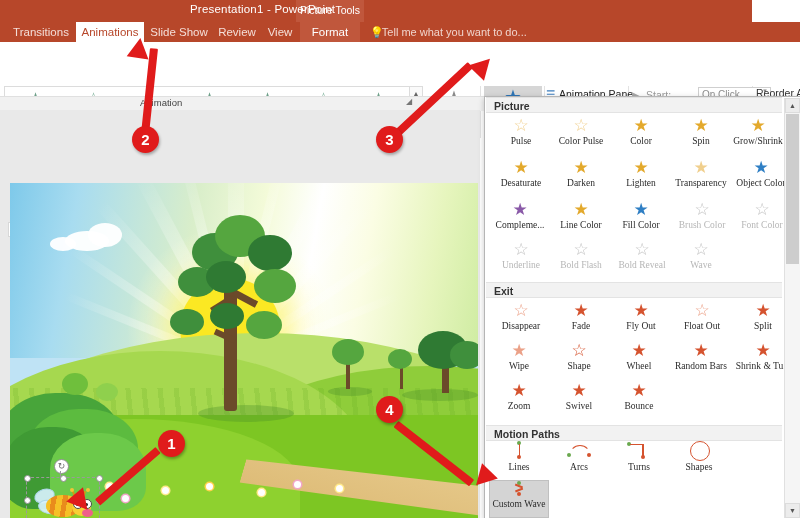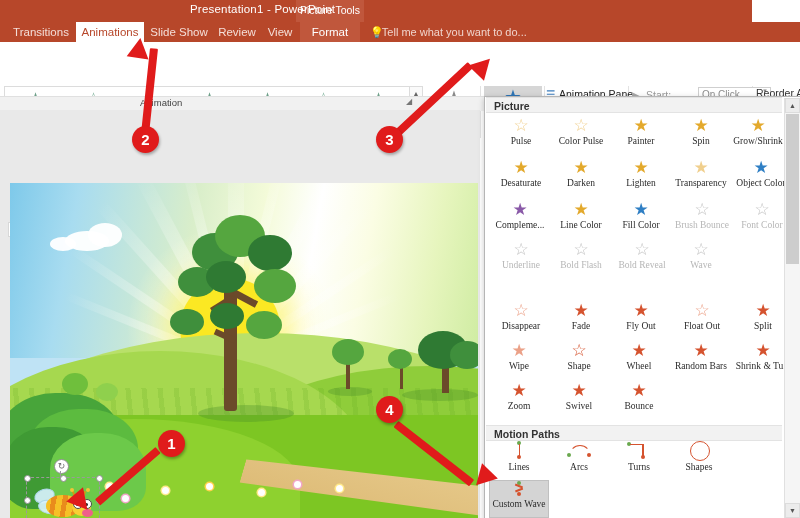--- a/index.html
+++ b/index.html
@@ -443,21 +443,21 @@
   <div class="eff" style="left:6px;top:19px">
       <span class="glyph gold-l">☆</span>
       <span class="cap">Pulse</span>
     </div>
   <div class="eff" style="left:66px;top:19px">
       <span class="glyph gold-l">☆</span>
       <span class="cap">Color Pulse</span>
     </div>
   <div class="eff" style="left:126px;top:19px">
       <span class="glyph gold">★</span>
-      <span class="cap">Painter</span>
+      <span class="cap">Color</span>
     </div>
   <div class="eff" style="left:186px;top:19px">
       <span class="glyph gold">★</span>
       <span class="cap">Spin</span>
     </div>
   <div class="eff" style="left:240px;top:19px;width:66px">
       <span class="glyph gold">★</span>
       <span class="cap">Grow/Shrink</span>
     </div>
 
@@ -489,21 +489,21 @@
   <div class="eff" style="left:66px;top:103px">
       <span class="glyph gold">★</span>
       <span class="cap">Line Color</span>
     </div>
   <div class="eff" style="left:126px;top:103px">
       <span class="glyph blue">★</span>
       <span class="cap">Fill Color</span>
     </div>
   <div class="eff dim" style="left:184px;top:103px;width:66px">
       <span class="glyph gray">☆</span>
-      <span class="cap">Brush Bounce</span>
+      <span class="cap">Brush Color</span>
     </div>
   <div class="eff dim" style="left:246px;top:103px;width:62px">
       <span class="glyph gray">☆</span>
       <span class="cap">Font Color</span>
     </div>
 
   <div class="eff dim" style="left:6px;top:143px">
       <span class="glyph gray">☆</span>
       <span class="cap">Underline</span>
     </div>
@@ -513,20 +513,21 @@
     </div>
   <div class="eff dim" style="left:124px;top:143px;width:66px">
       <span class="glyph gray">☆</span>
       <span class="cap">Bold Reveal</span>
     </div>
   <div class="eff dim" style="left:186px;top:143px">
       <span class="glyph gray">☆</span>
       <span class="cap">Wave</span>
     </div>
 
+  <div class="sect-hdr" style="top:185px">Exit</div>
 
   <div class="eff" style="left:4px;top:204px;width:64px">
       <span class="glyph red-l">☆</span>
       <span class="cap">Disappear</span>
     </div>
   <div class="eff" style="left:66px;top:204px">
       <span class="glyph red">★</span>
       <span class="cap">Fade</span>
     </div>
   <div class="eff" style="left:126px;top:204px">

